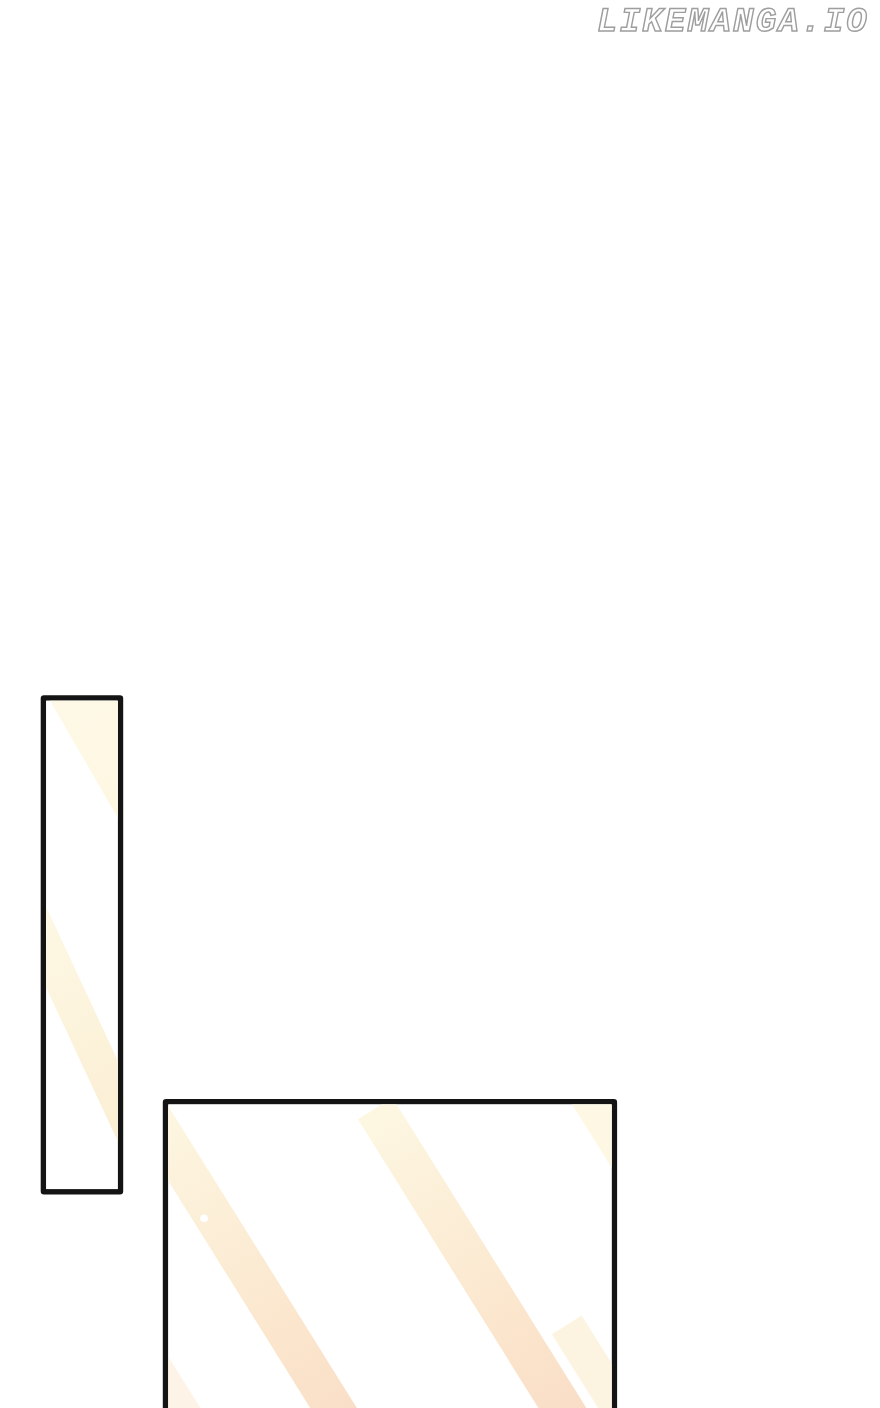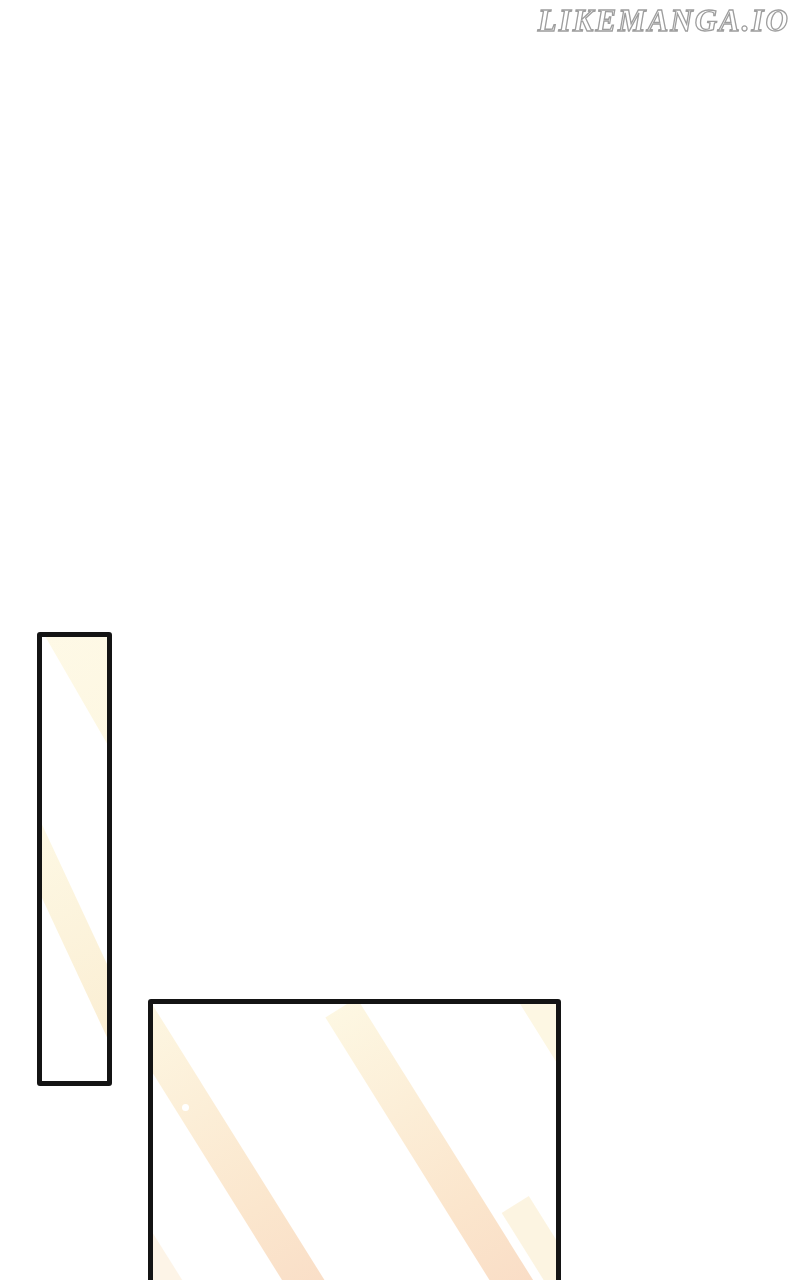--- a/index.html
+++ b/index.html
@@ -20,21 +20,21 @@
     height: 1280px;
     position: relative;
     overflow: hidden;
     background: var(--color-background, #ffffff);
     font-family: "DejaVu Sans", sans-serif;
   }
   .watermark {
     position: absolute;
     top: 3px;
     right: 10px;
-    font-family: Liberation Serif, serif;
+    font-family: Liberation Mono, monospace;
     font-style: italic;
     font-weight: bold;
     font-size: 31px;
     letter-spacing: 2px;
     color: var(--color-watermark_fill, #ffffff);
     -webkit-text-stroke: 1.3px var(--color-watermark_outline, #9e9e9e);
     text-stroke: 1.3px var(--color-watermark_outline, #9e9e9e);
     white-space: nowrap;
     user-select: none;
   }

